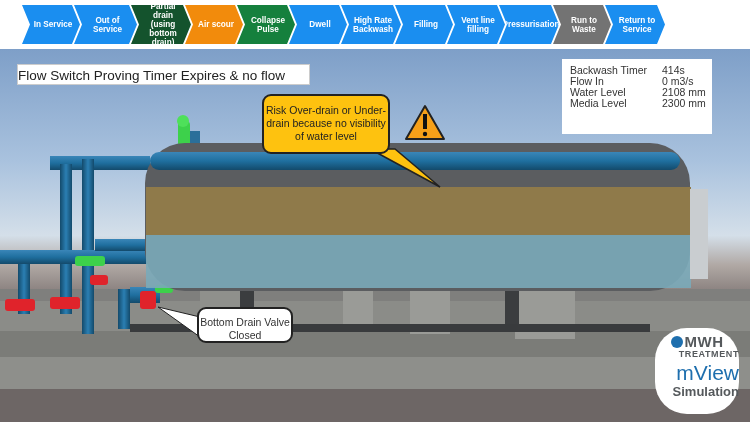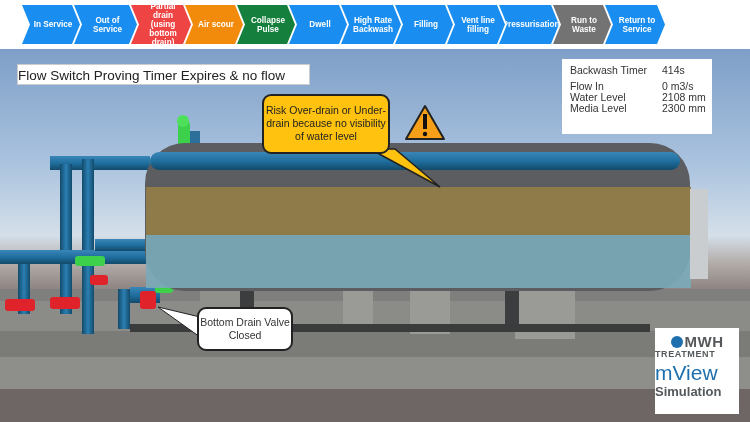--- a/index.html
+++ b/index.html
@@ -15,45 +15,45 @@
     background:linear-gradient(to bottom, #7e9fc8 0%, #a9c2de 30%, #d4dfe9 50%, #b0a8a4 58%, #8a817f 65%, #8a817f 100%); }
   .floor { position:absolute; left:0; top:240px; width:750px; height:133px; background:#7f7f7d; }
   .slab1 { position:absolute; left:0; top:252px; width:750px; height:30px; background:#8b8c88; }
   .slab2 { position:absolute; left:0; top:282px; width:750px; height:26px; background:#7b7c78; }
   .slab3 { position:absolute; left:0; top:308px; width:750px; height:32px; background:#8e8f8b; }
   .bottomband { position:absolute; left:0; top:340px; width:750px; height:33px; background:#6d6665; }
   svg.tank { position:absolute; left:0; top:0; }
   .title-box { position:absolute; left:17px; top:15px; width:293px; height:21px; background:#fff; border:1px solid #ccc; font-size:13.5px; color:#222; line-height:21px; box-sizing:border-box; }
   .stats { position:absolute; left:562px; top:10px; width:150px; height:75px; background:#fff; font-size:10.5px; color:#333; box-sizing:border-box; padding:6px 0 0 8px; }
   .stats .row { display:flex; height:11px; line-height:11px; }
-  .stats .row.first { margin-bottom:5px; }
+  .stats .row.first { }
   .stats .lbl { width:92px; }
   .stats .val.teal { color:#2bb3b0; }
   .callout { position:absolute; background:#fec20f; border:2px solid #222; border-radius:9px; font-size:10.5px; color:#222; text-align:center; line-height:13px; box-sizing:border-box; }
   .callout.warn { left:262px; top:45px; width:128px; height:60px; padding-top:8px; }
-  .callout.drain { left:197px; top:258px; width:96px; height:44px; background:#fff; padding-top:7px; color:#333; }
-  .logo { position:absolute; left:655px; top:279px; width:84px; height:86px; background:#fff; text-align:left; }
+  .callout.drain { left:197px; top:258px; width:96px; height:36px; background:#fff; padding-top:7px; color:#333; }
+  .logo { position:absolute; left:655px; top:279px; width:84px; height:86px; background:#fff; text-align:right;border-radius:32px; }
   .logo .mwh { font-weight:bold; font-size:15px; color:#55595c; margin-top:5px; letter-spacing:0.5px; display:flex; align-items:center; justify-content:center; }
   .logo .globe { width:12px; height:12px; border-radius:50%; background:#1e6fae; display:inline-block; margin-right:2px; position:relative; }
   .logo .treat { font-size:9px; font-weight:bold; color:#55595c; letter-spacing:0.6px; margin-top:-1px; }
   .logo .mview { font-size:21px; color:#1e6fae; margin-top:3px; line-height:22px; }
   .logo .sim { font-size:13px; font-weight:bold; color:#55595c; line-height:15px; }
 </style>
 </head>
 <body>
 
 <div class="topbar">
   <div class="steps" id="steps">
       <div class="step blue" style="background: rgb(26, 142, 240); width: 58px;">
         <span>In Service</span>
       </div>
       <div class="step blue" style="background: rgb(26, 142, 240); width: 63px;">
         <span>Out of Service</span>
       </div>
-      <div class="step green" style="background: #ef4444; width: 60px;">
+      <div class="step green" style="background: #14532d; width: 60px;">
         <span>Partial drain (using bottom drain)</span>
       </div>
       <div class="step orange" style="background: rgb(242, 139, 12); width: 58px;">
         <span>Air scour</span>
       </div>
       <div class="step blue" style="background: #15803d; width: 58px;">
         <span>Collapse Pulse</span>
       </div>
       <div class="step blue" style="background: rgb(26, 142, 240); width: 58px;">
         <span>Dwell</span>

